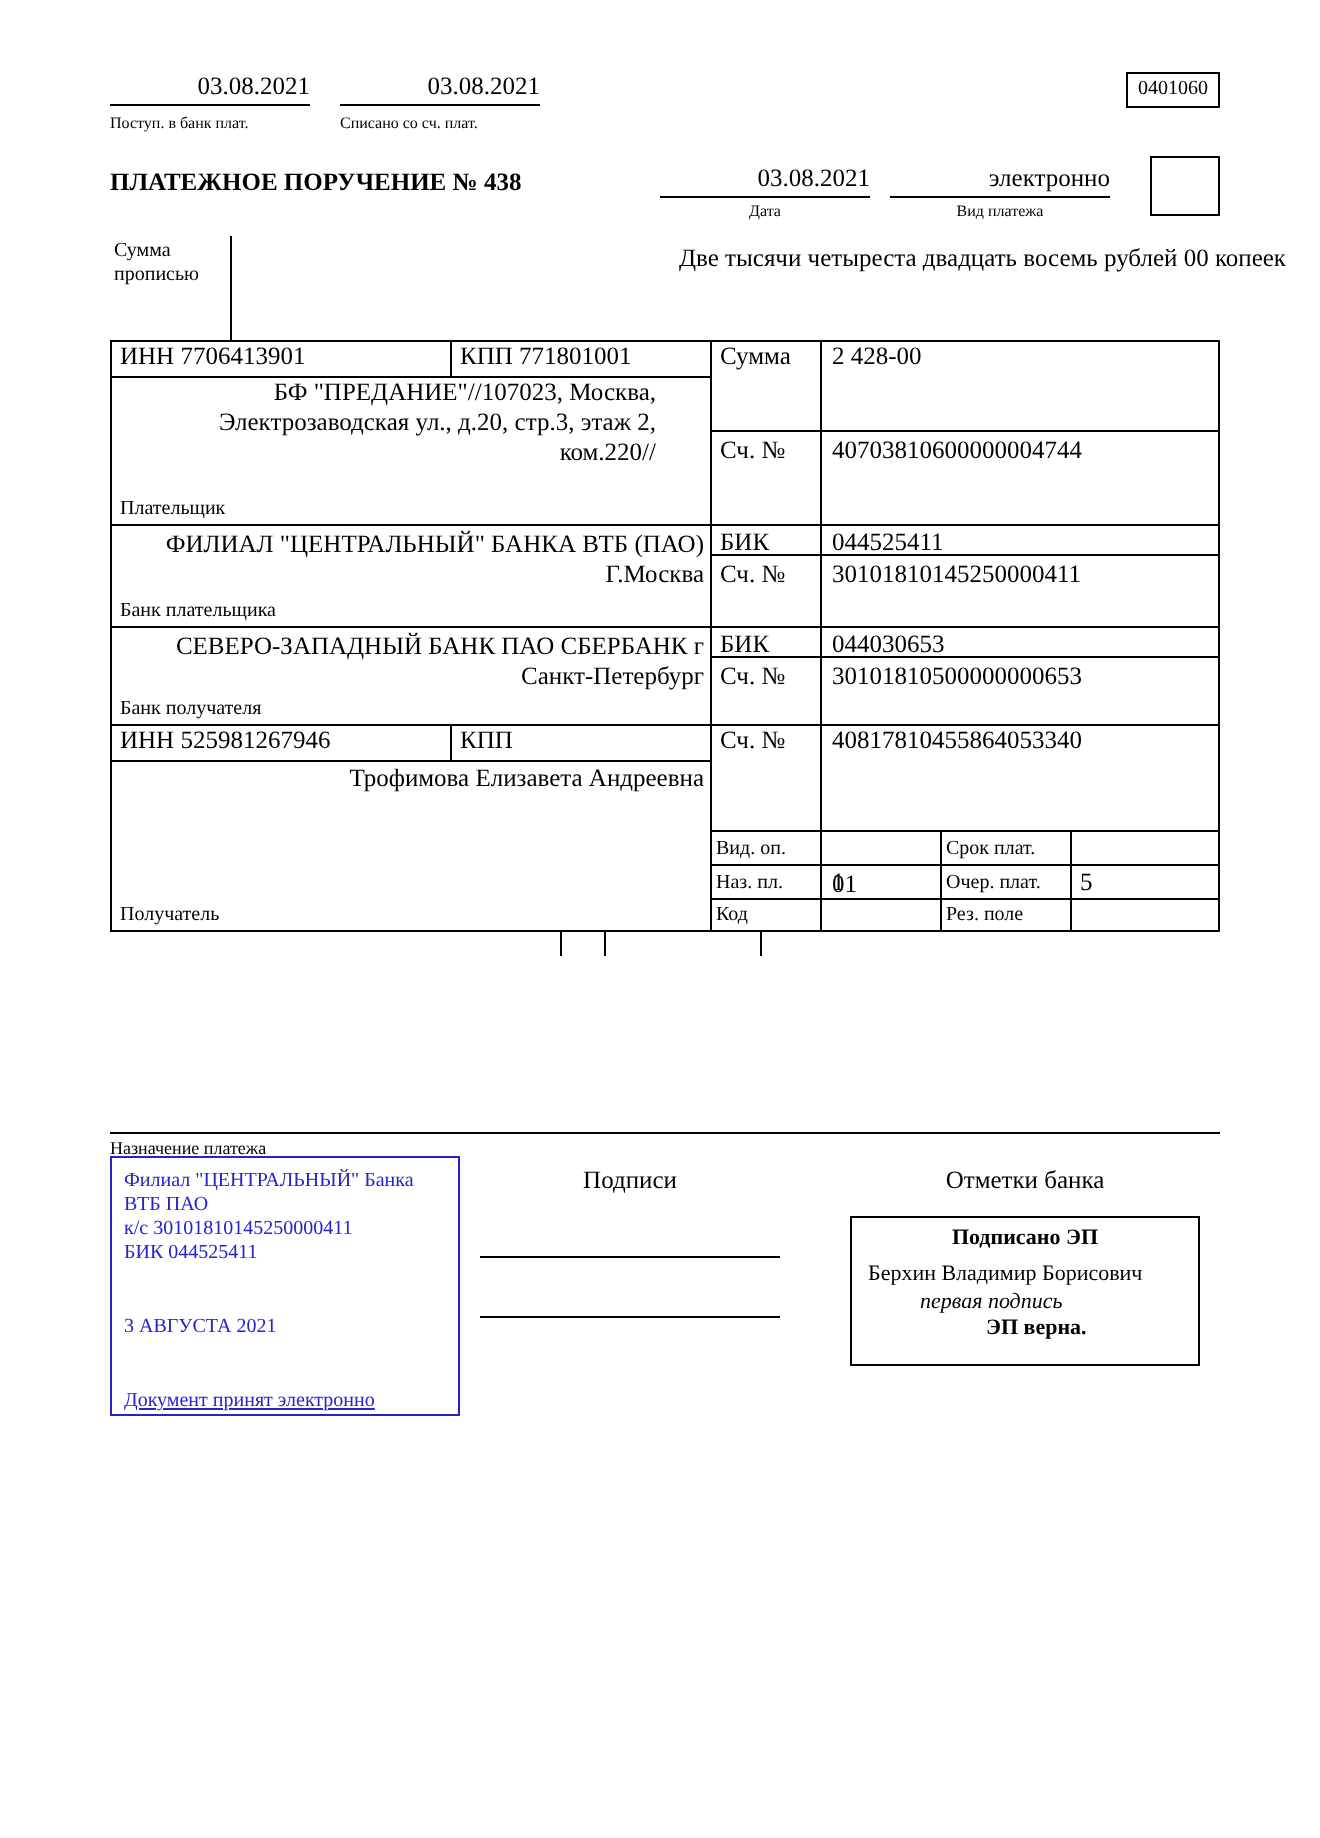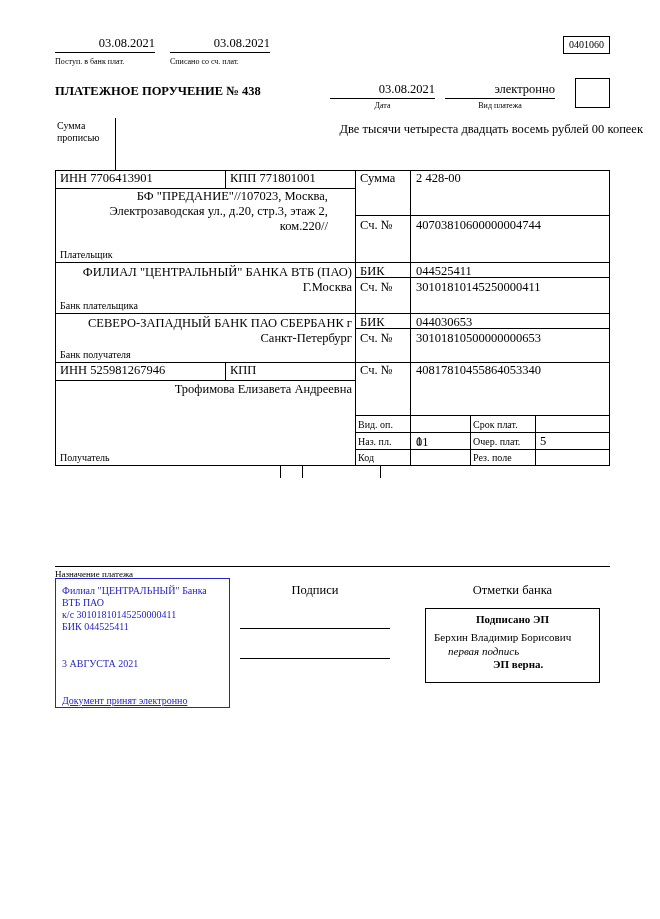--- a/index.html
+++ b/index.html
@@ -132,17 +132,17 @@
 
   <div class="abs t12 ctr" style="left:240px;top:583px;width:150px;">Подписи</div>
   <div class="hl" style="left:240px;top:628px;width:150px;"></div>
   <div class="hl" style="left:240px;top:658px;width:150px;"></div>
 
   <div class="abs t12 ctr" style="left:425px;top:583px;width:175px;">Отметки банка</div>
 
   <div class="box" style="left:425px;top:608px;width:175px;height:75px;padding:4px 8px;">
     <div class="t11 b ctr">Подписано ЭП</div>
     <div class="t11" style="margin-top:4px;">Берхин Владимир Борисович</div>
-    <div class="t11 i" style="margin-left:14px;">первая подпись</div>
+    <div class="t11 i" style="margin-left:26px;">первая подпись</div>
     <div class="t11 b" style="margin-left:59px;">ЭП верна.</div>
   </div>
 
 </div>
 
 </body></html>

